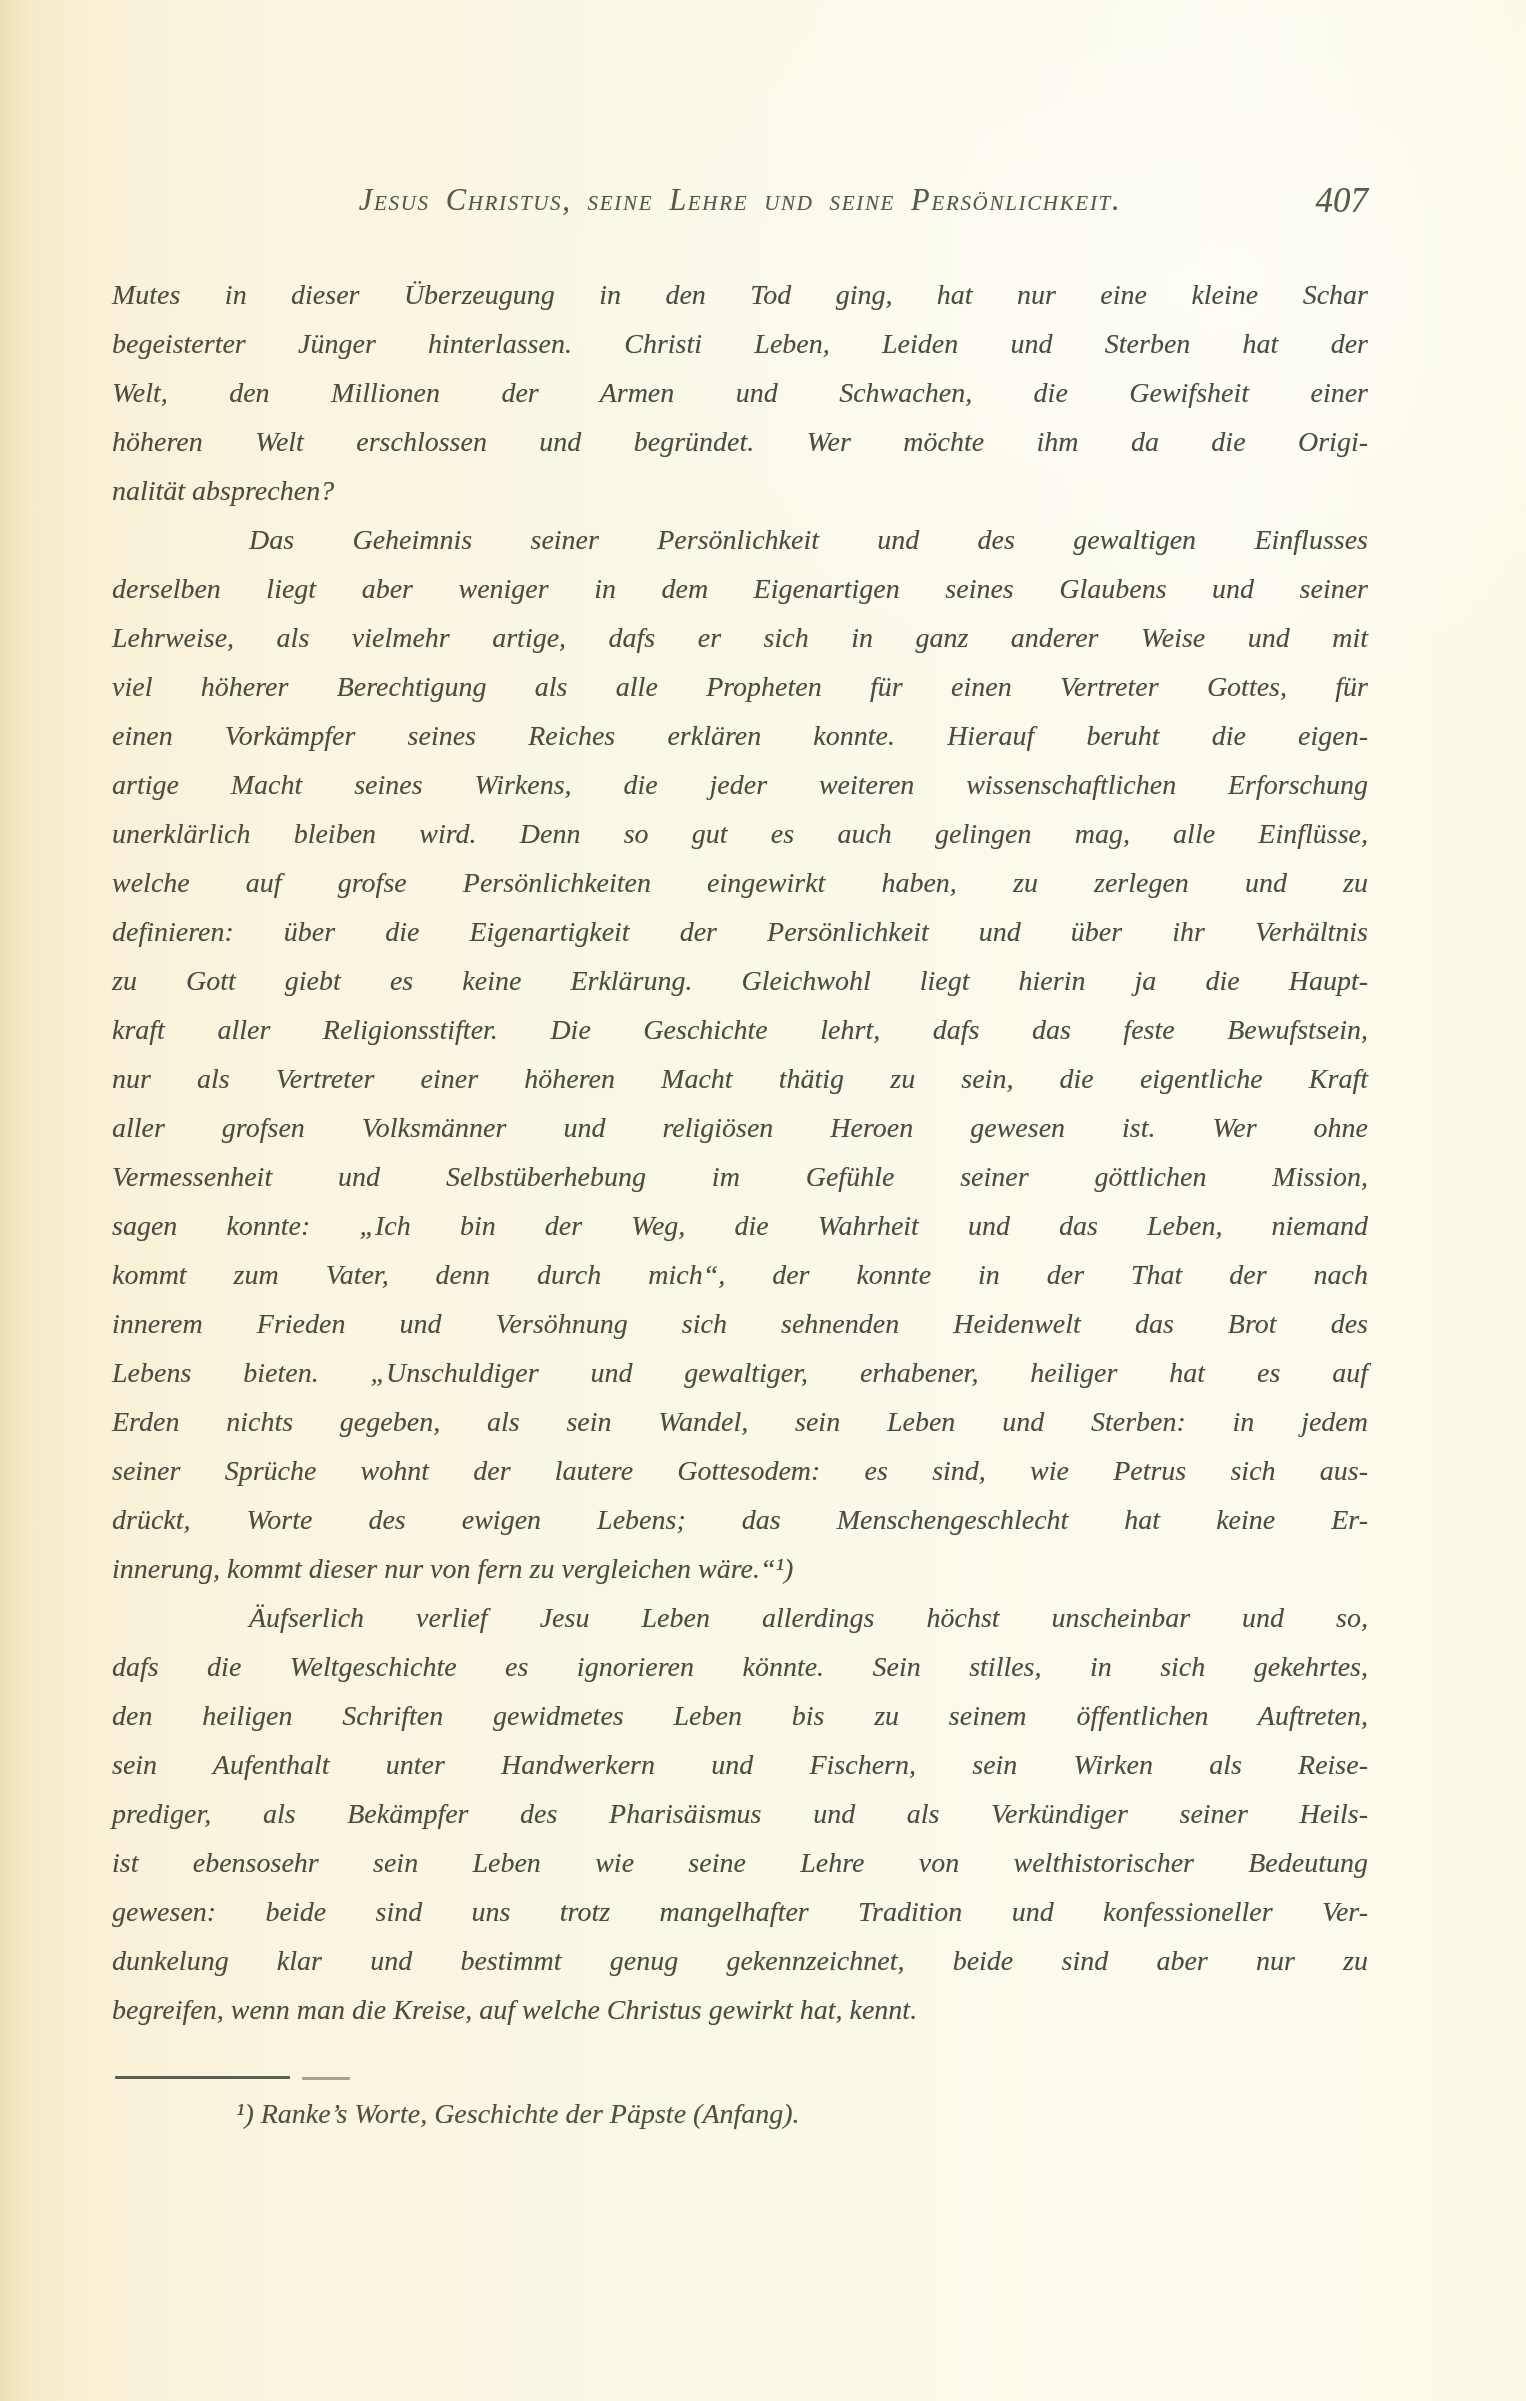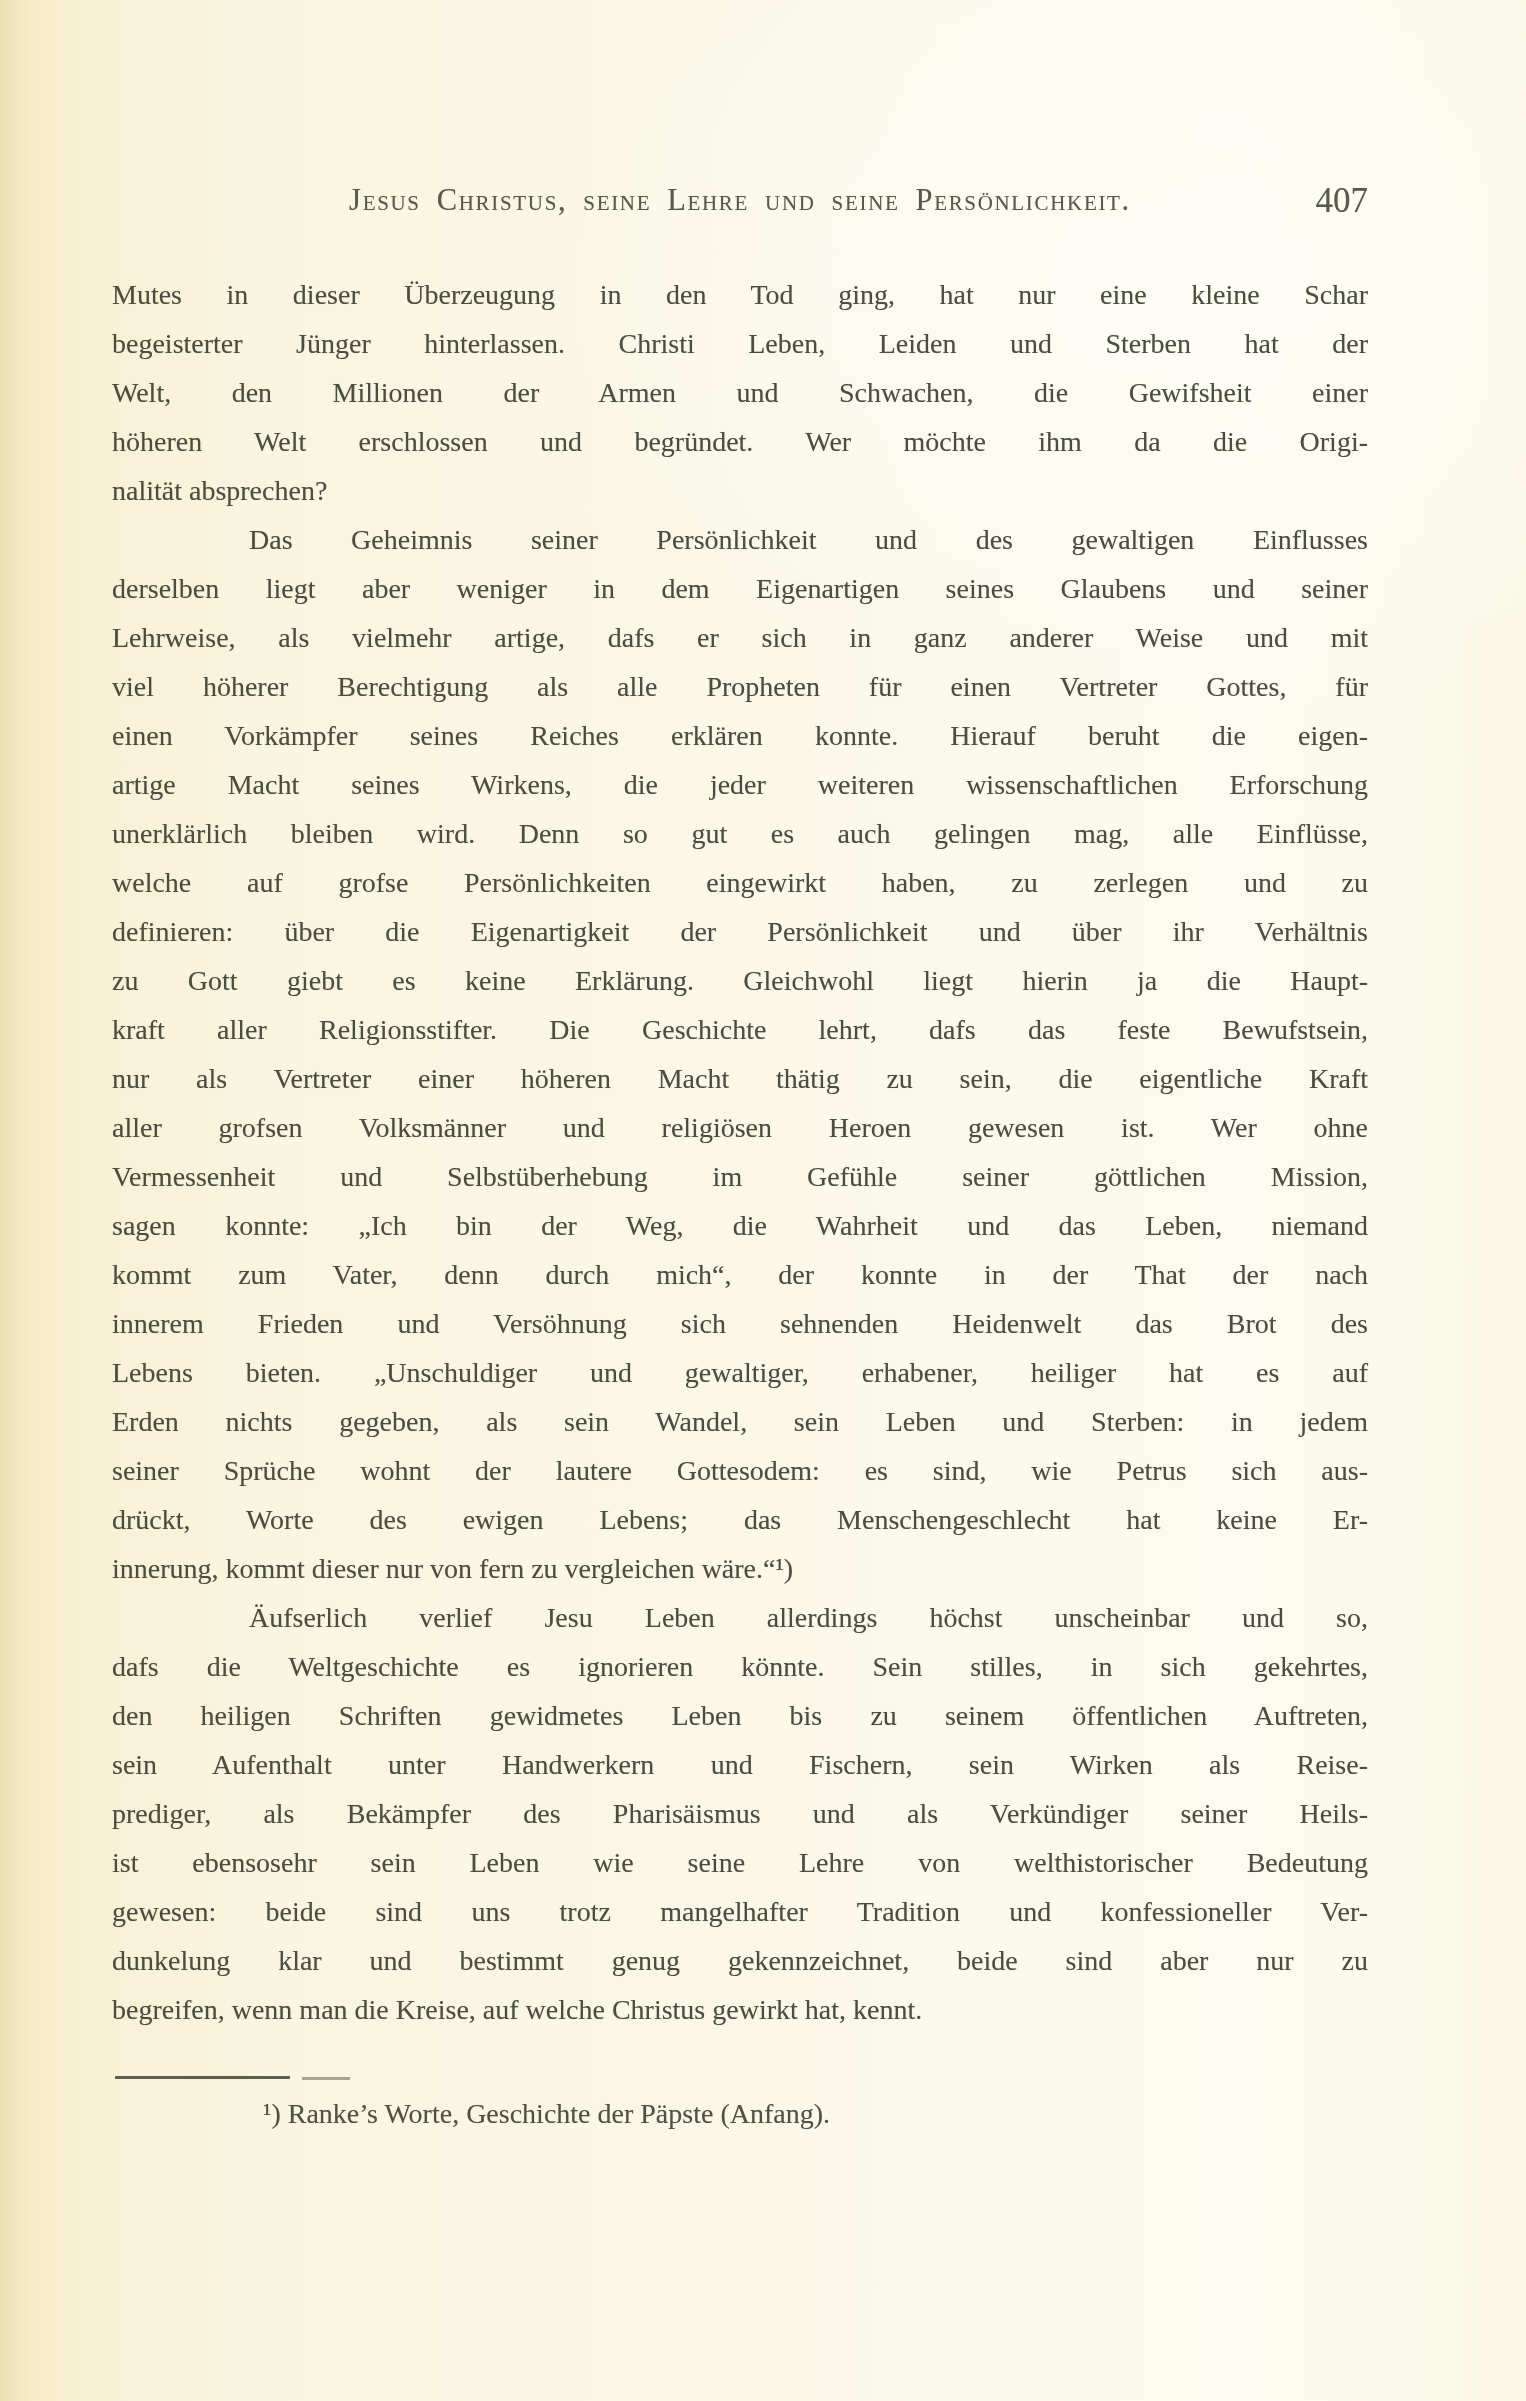--- a/index.html
+++ b/index.html
@@ -18,20 +18,21 @@
       linear-gradient(90deg,
         #ecdfb2 0%,
         #f5ecc8 2%,
         #f8f1d6 6%,
         #faf5e0 18%,
         #fbf8e8 50%,
         #fdfbef 82%,
         #fbf8e6 100%);
     font-family: "Liberation Serif", "DejaVu Serif", serif;
     color: #4a4d3f;
+    font-style: italic;
   }
   
   #running-head {
     position: absolute;
     top: 183px;
     left: 112px;
     width: 1256px;
     height: 53px;
   }
   #running-title {
@@ -93,21 +94,21 @@
     top: 2077px;
     left: 302px;
     width: 48px;
     height: 2.5px;
     background: #a3a48d;
     border-radius: 0.8px;
   }
   #footnote {
     position: absolute;
     top: 2094px;
-    left: 123px;
+    left: 96px;
     width: 1256px;
     padding-left: 140px;
     box-sizing: border-box;
     font-size: 28px;
     line-height: 40px;
     color: #4e5143;
     text-shadow: 0 0 0.8px rgba(78,81,67,0.30);
   }
 </style>
 </head>

